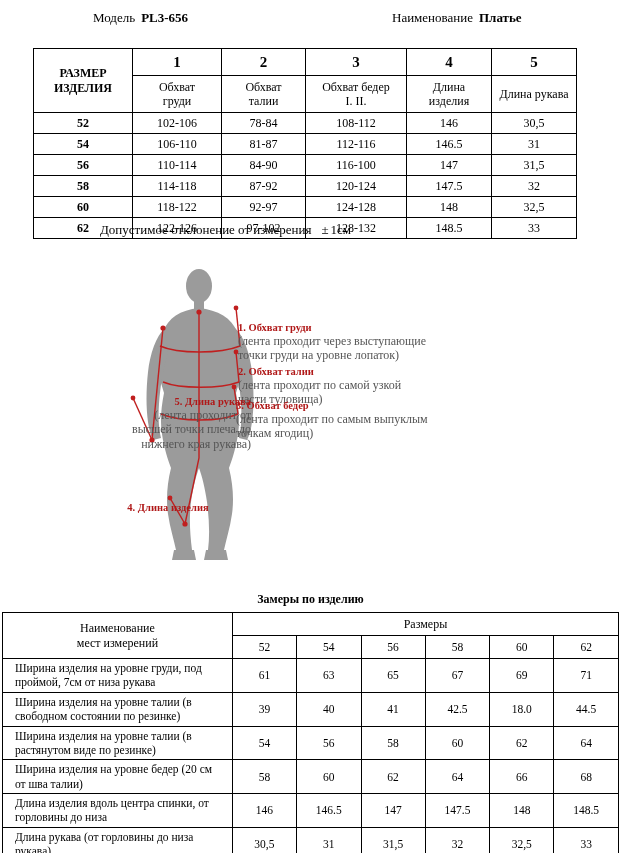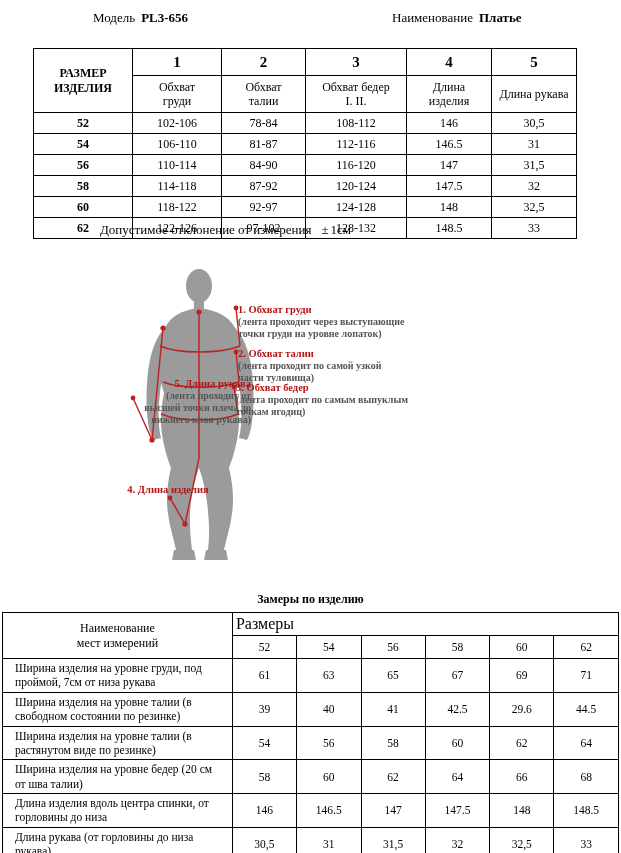--- a/index.html
+++ b/index.html
@@ -109,32 +109,32 @@
   .figure-svg {
     position: absolute;
     top: 0;
     left: 0;
   }
   .cal-note {
     position: absolute;
     font-size: 8.5px;
     line-height: 1.15;
     color: #5a5a5a;
+    margin-top: 18px;
   }
   .cal-title {
     font-weight: bold;
     color: #b01818;
     font-size: 10.5px;
     white-space: nowrap;
   }
   .cal-sub {
     color: #555;
-    font-size: 10px;
+    font-size: 12px;
     line-height: 1.2;
-    font-weight: bold;
   }
   .n1 { top: 42px;  left: 238px; }
   .n2 { top: 86px;  left: 238px; }
   .n3 { top: 120px; left: 236px; }
   .n5 { top: 116px; right: 370px; text-align: right; width: 120px; }
   .n4 { top: 222px; left: 88px;  width: 160px; text-align: center; }
 
   
   .meas-title {
     position: absolute;
@@ -161,23 +161,23 @@
     padding: 2px 3px;
   }
   .meas-table .th-name {
     text-align: center;
     font-weight: normal;
     width: 243px;
     font-size: 12px;
     line-height: 1.25;
   }
   .meas-table .th-sizes {
-    text-align: left;
+    text-align: center;
     font-weight: normal;
-    font-size: 16px;
+    font-size: 12px;
     height: 18px;
   }
   .meas-table .size-col {
     text-align: center;
     width: 62px;
     height: 18px;
   }
   .meas-table .lbl {
     text-align: left;
     line-height: 1.25;
@@ -250,21 +250,21 @@
         <td>106-110</td>
         <td>81-87</td>
         <td>112-116</td>
         <td>146.5</td>
         <td>31</td>
       </tr>
       <tr>
         <td class="rowhead">56</td>
         <td>110-114</td>
         <td>84-90</td>
-        <td>116-120</td>
+        <td>116-100</td>
         <td>147</td>
         <td>31,5</td>
       </tr>
       <tr>
         <td class="rowhead">58</td>
         <td>114-118</td>
         <td>87-92</td>
         <td>120-124</td>
         <td>147.5</td>
         <td>32</td>
@@ -433,21 +433,21 @@
 
       <tr>
         <td class="lbl">
           <div>Ширина изделия на уровне талии (в</div>
           <div>свободном состоянии по резинке)</div>
         </td>
         <td class="val">39</td>
         <td class="val">40</td>
         <td class="val">41</td>
         <td class="val">42.5</td>
-        <td class="val">29.6</td>
+        <td class="val">18.0</td>
         <td class="val">44.5</td>
       </tr>
 
       <tr>
         <td class="lbl">
           <div>Ширина изделия на уровне талии (в</div>
           <div>растянутом виде по резинке)</div>
         </td>
         <td class="val">54</td>
         <td class="val">56</td>

